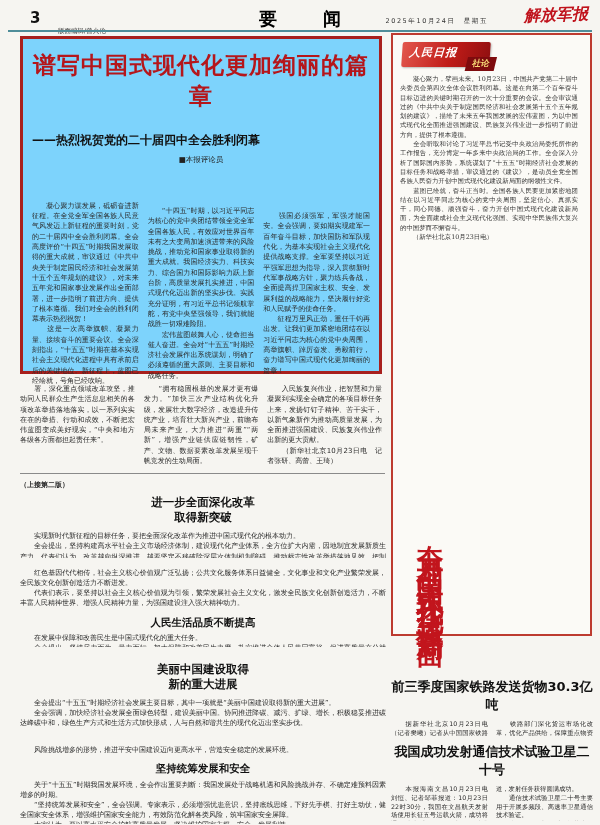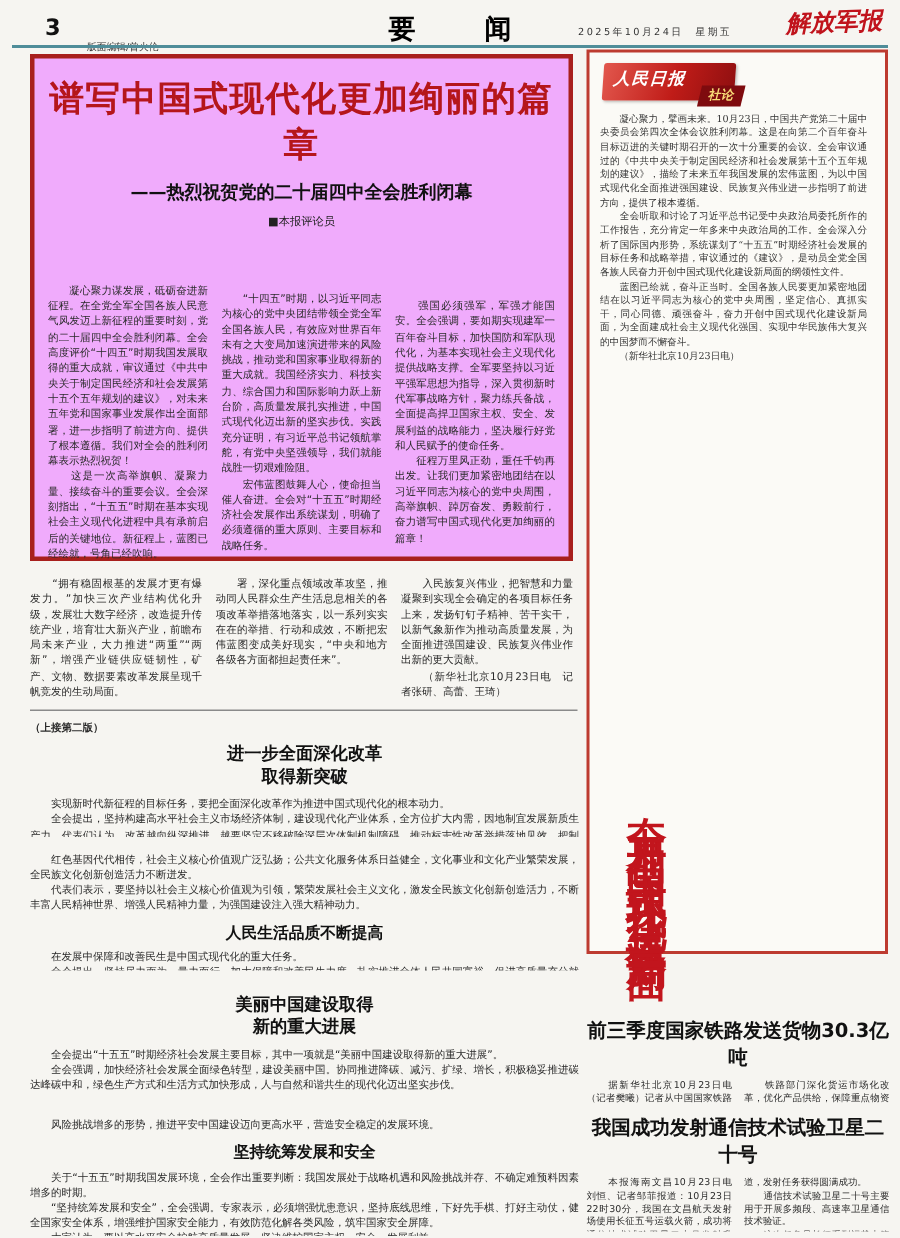--- a/index.html
+++ b/index.html
@@ -13,23 +13,23 @@
   .editor{position:absolute;left:58px;top:27px;font-size:6.5px;color:#333;text-align:center;}
   .section-title{position:absolute;left:50%;top:7px;transform:translateX(-50%);
     font-size:18px;font-weight:bold;letter-spacing:14px;padding-left:14px;color:#000;}
   .date-line{position:absolute;right:112px;top:17px;font-size:6.5px;letter-spacing:1.6px;color:#333;}
   .masthead{position:absolute;right:12px;top:5px;font-size:16px;font-weight:bold;font-style:italic;
     color:#c0131c;font-family:"DejaVu Serif","Liberation Serif",serif;transform:rotate(-2deg);}
   .header-rule{position:absolute;left:8px;right:8px;top:30px;height:2px;background:#4f8d99;}
 
   
   .lead-box{position:absolute;left:20px;top:36px;width:362px;height:338px;
-    border:3px solid #a8201d;background:#f0abfc;padding:4px 9px;box-sizing:border-box;}
+    border:3px solid #a8201d;background:#7dd3fc;padding:4px 9px;box-sizing:border-box;}
   .lead-title{font-size:23px;font-weight:bold;color:#b5161b;text-align:center;margin-top:7px;letter-spacing:1px;}
-  .lead-subtitle{font-size:12px;font-weight:bold;color:#111;text-align:center;margin-top:8px;}
+  .lead-subtitle{font-size:12px;font-weight:bold;color:#111;margin-top:20px;}
   .lead-byline{font-size:7.5px;text-align:center;margin-top:6px;color:#222;}
   .lead-cols{display:flex;gap:9px;margin-top:7px;height:243px;overflow:hidden;align-items:center;}
   .news-col{flex:1;font-size:7px;line-height:10.3px;text-align:justify;white-space:pre-wrap;
     color:#2a2a2a;overflow:hidden;}
 
   
   .wire-strip{position:absolute;left:20px;top:384px;width:362px;height:86px;display:flex;gap:9px;overflow:hidden;}
   .mid-rule{position:absolute;left:20px;top:473px;width:365px;height:1px;background:#8a8a8a;}
 
   
@@ -88,22 +88,22 @@
     <div class="news-col">　　凝心聚力谋发展，砥砺奋进新征程。在全党全军全国各族人民意气风发迈上新征程的重要时刻，党的二十届四中全会胜利闭幕。全会高度评价“十四五”时期我国发展取得的重大成就，审议通过《中共中央关于制定国民经济和社会发展第十五个五年规划的建议》，对未来五年党和国家事业发展作出全面部署，进一步指明了前进方向、提供了根本遵循。我们对全会的胜利闭幕表示热烈祝贺！
 　　这是一次高举旗帜、凝聚力量、接续奋斗的重要会议。全会深刻指出，“十五五”时期在基本实现社会主义现代化进程中具有承前启后的关键地位。新征程上，蓝图已经绘就，号角已经吹响。</div>
     <div class="news-col">　　“十四五”时期，以习近平同志为核心的党中央团结带领全党全军全国各族人民，有效应对世界百年未有之大变局加速演进带来的风险挑战，推动党和国家事业取得新的重大成就。我国经济实力、科技实力、综合国力和国际影响力跃上新台阶，高质量发展扎实推进，中国式现代化迈出新的坚实步伐。实践充分证明，有习近平总书记领航掌舵，有党中央坚强领导，我们就能战胜一切艰难险阻。
 　　宏伟蓝图鼓舞人心，使命担当催人奋进。全会对“十五五”时期经济社会发展作出系统谋划，明确了必须遵循的重大原则、主要目标和战略任务。</div>
     <div class="news-col">　　强国必须强军，军强才能国安。全会强调，要如期实现建军一百年奋斗目标，加快国防和军队现代化，为基本实现社会主义现代化提供战略支撑。全军要坚持以习近平强军思想为指导，深入贯彻新时代军事战略方针，聚力练兵备战，全面提高捍卫国家主权、安全、发展利益的战略能力，坚决履行好党和人民赋予的使命任务。
 　　征程万里风正劲，重任千钧再出发。让我们更加紧密地团结在以习近平同志为核心的党中央周围，高举旗帜、踔厉奋发、勇毅前行，奋力谱写中国式现代化更加绚丽的篇章！</div>
   </div>
 </div>
 
 <div class="wire-strip">
+  <div class="news-col">　　署，深化重点领域改革攻坚，推动同人民群众生产生活息息相关的各项改革举措落地落实，以一系列实实在在的举措、行动和成效，不断把宏伟蓝图变成美好现实，“中央和地方各级各方面都担起责任来”。</div>
   <div class="news-col">　　“拥有稳固根基的发展才更有爆发力。”加快三次产业结构优化升级，发展壮大数字经济，改造提升传统产业，培育壮大新兴产业，前瞻布局未来产业，大力推进“两重”“两新”，增强产业链供应链韧性，矿产、文物、数据要素改革发展呈现千帆竞发的生动局面。</div>
-  <div class="news-col">　　署，深化重点领域改革攻坚，推动同人民群众生产生活息息相关的各项改革举措落地落实，以一系列实实在在的举措、行动和成效，不断把宏伟蓝图变成美好现实，“中央和地方各级各方面都担起责任来”。</div>
   <div class="news-col">　　入民族复兴伟业，把智慧和力量凝聚到实现全会确定的各项目标任务上来，发扬钉钉子精神、苦干实干，以新气象新作为推动高质量发展，为全面推进强国建设、民族复兴伟业作出新的更大贡献。
 　　（新华社北京10月23日电　记者张研、高蕾、王琦）</div>
 </div>
 <div class="mid-rule"></div>
 
 <div class="lower">
   <div class="lcol">
     <div class="continued">（上接第二版）</div>
     <div class="lh1">进一步全面深化改革
 取得新突破</div>

